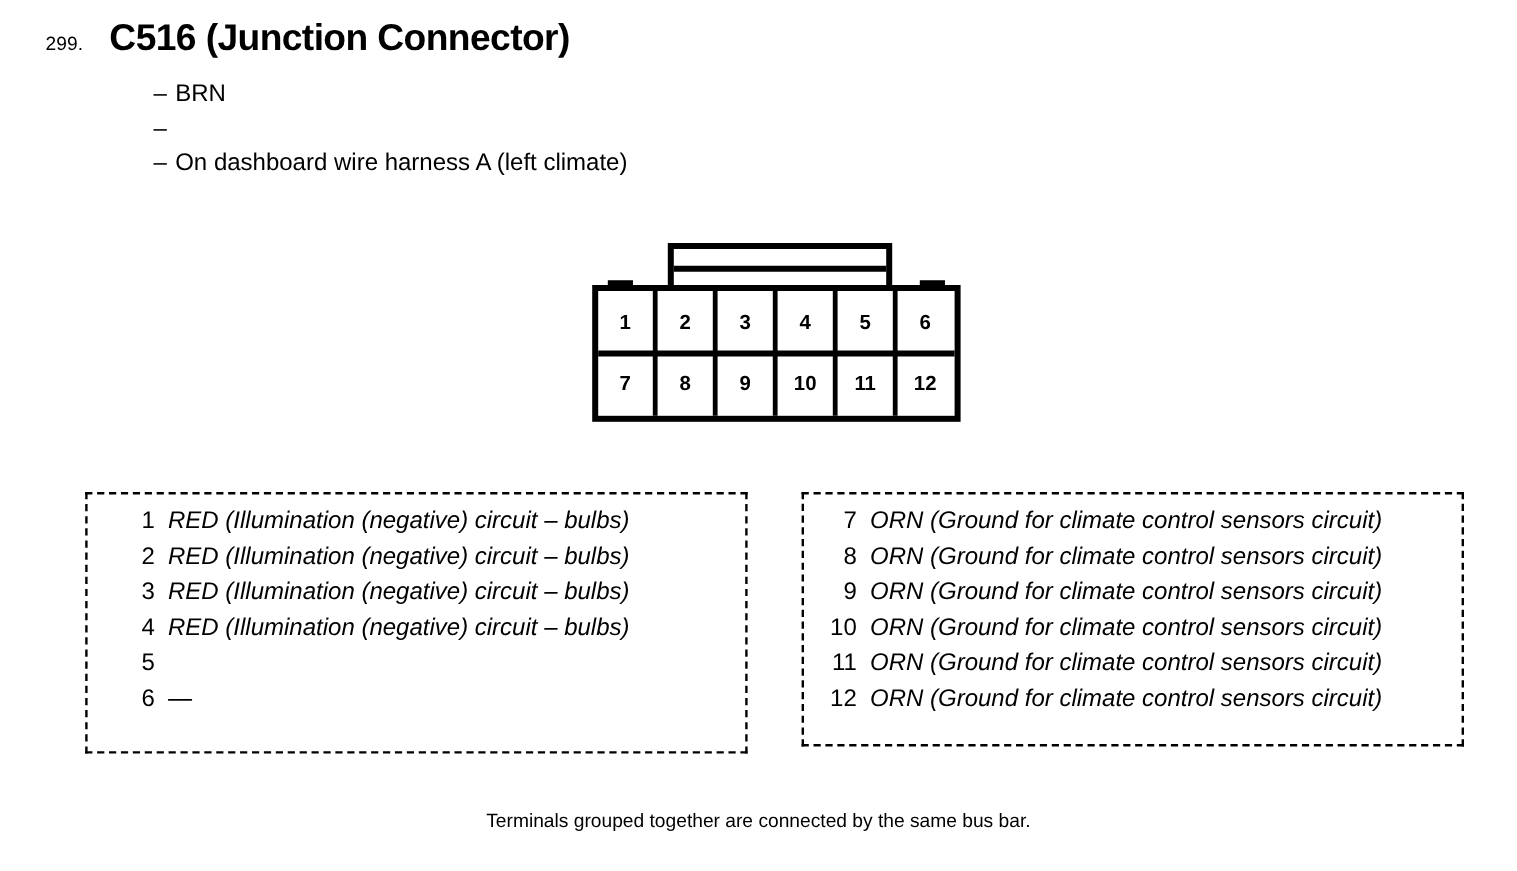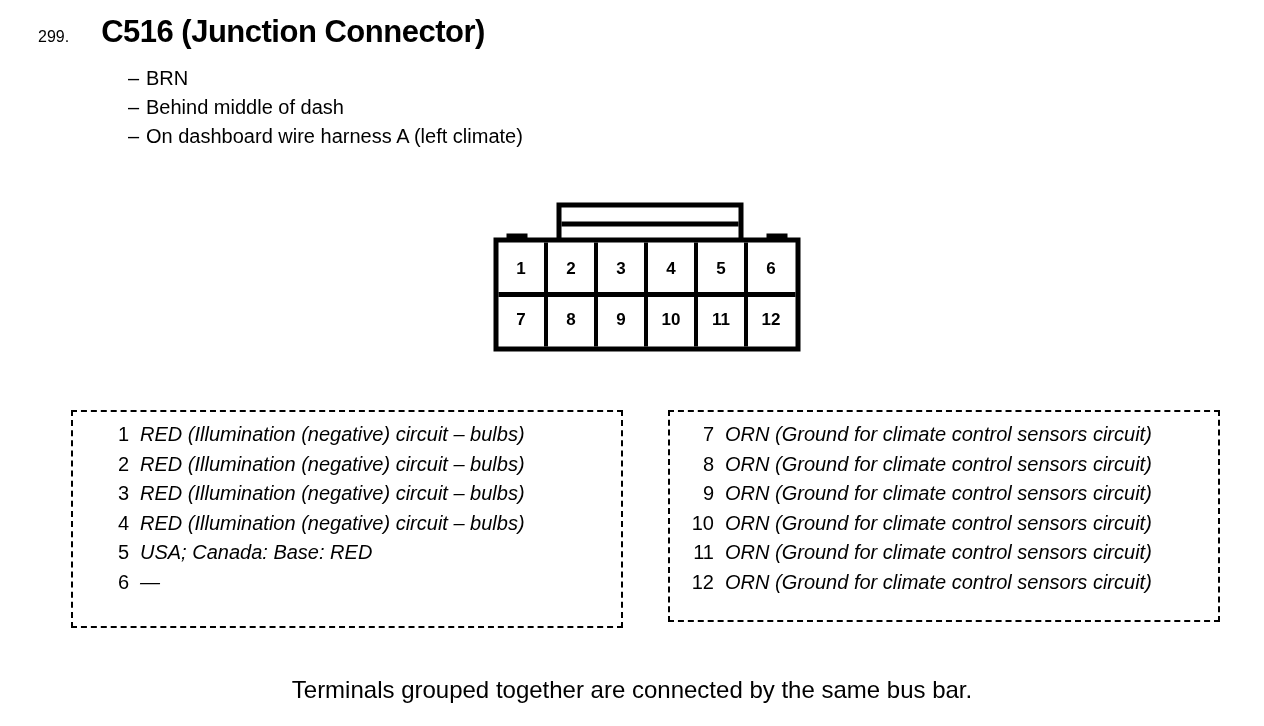--- a/index.html
+++ b/index.html
@@ -29,21 +29,21 @@
     left: 38px; top: 14px;
     display: flex;
     align-items: baseline;
     white-space: nowrap;
     text-align: right;
   }
   #title-text {
     font-size: 31px;
     font-weight: bold;
     letter-spacing: -0.5px;
-    margin-left: 32px;
+    margin-left: 22px;
   }
 
   #subtitle-list {
     position: absolute;
     left: 128px; top: 64px;
     list-style: none;
     margin: 0;
     padding: 0;
   }
   #subtitle-list li {
@@ -120,42 +120,41 @@
   }
   .pin-desc .cont-line { display: block; }
 
   
   #footer-note {
     position: absolute;
     left: 0;
     top: 676px;
     width: 1264px;
     text-align: center;
-    font-size: 24px;
+    font-size: 16px;
     white-space: nowrap;
   }
 </style>
 </head>
 <body>
 
 <div id="header-block">
 
   <div id="title-row">
     <span>299.</span>
     <span id="title-text">C516 (Junction Connector)</span>
   </div>
 
   <ul id="subtitle-list">
     <li>
       <span class="dash">–</span>
       <span>BRN</span>
     </li>
     <li>
       <span class="dash">–</span>
-      <span>Behind middle of dash</span>
     </li>
     <li>
       <span class="dash">–</span>
       <span>On dashboard wire harness A (left climate)</span>
     </li>
   </ul>
 
 </div>
 
 <div id="connector-diagram">
@@ -217,21 +216,20 @@
       <span class="pin-index">3</span>
       <span class="pin-desc">RED (Illumination (negative) circuit – bulbs)</span>
     </li>
     <li>
       <span class="pin-index">4</span>
       <span class="pin-desc">RED (Illumination (negative) circuit – bulbs)</span>
     </li>
     <li>
       <span class="pin-index">5</span>
       <span class="pin-desc">
-        <span>USA; Canada: Base: RED</span>
       </span>
     </li>
     <li>
       <span class="pin-index">6</span>
       <span class="pin-desc">—</span>
     </li>
   </ul>
 </div>
 
 <div class="pin-box" id="pin-box-right">

